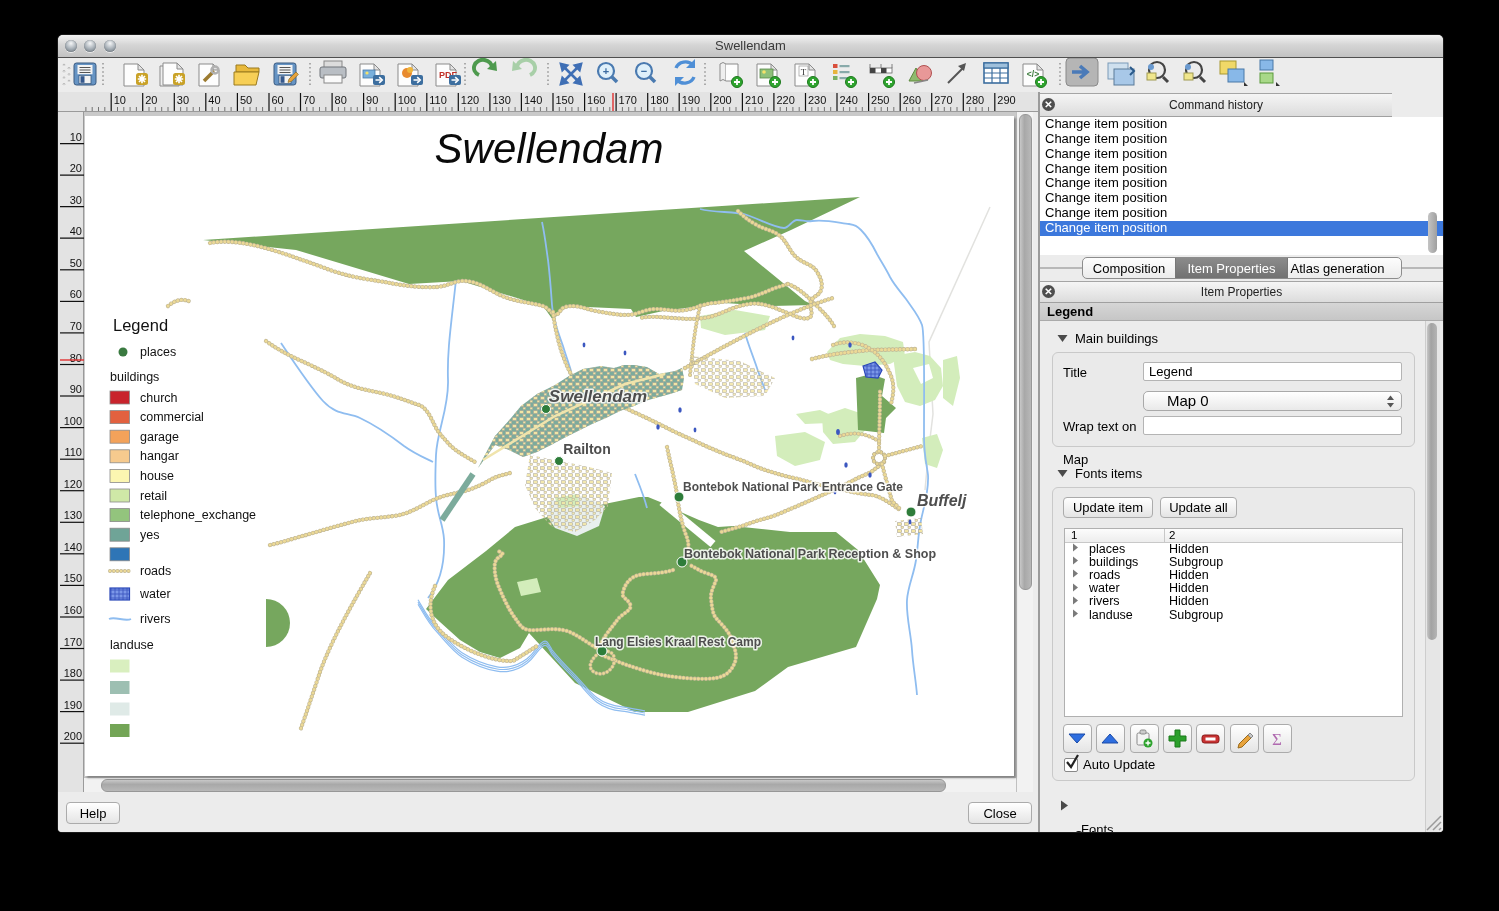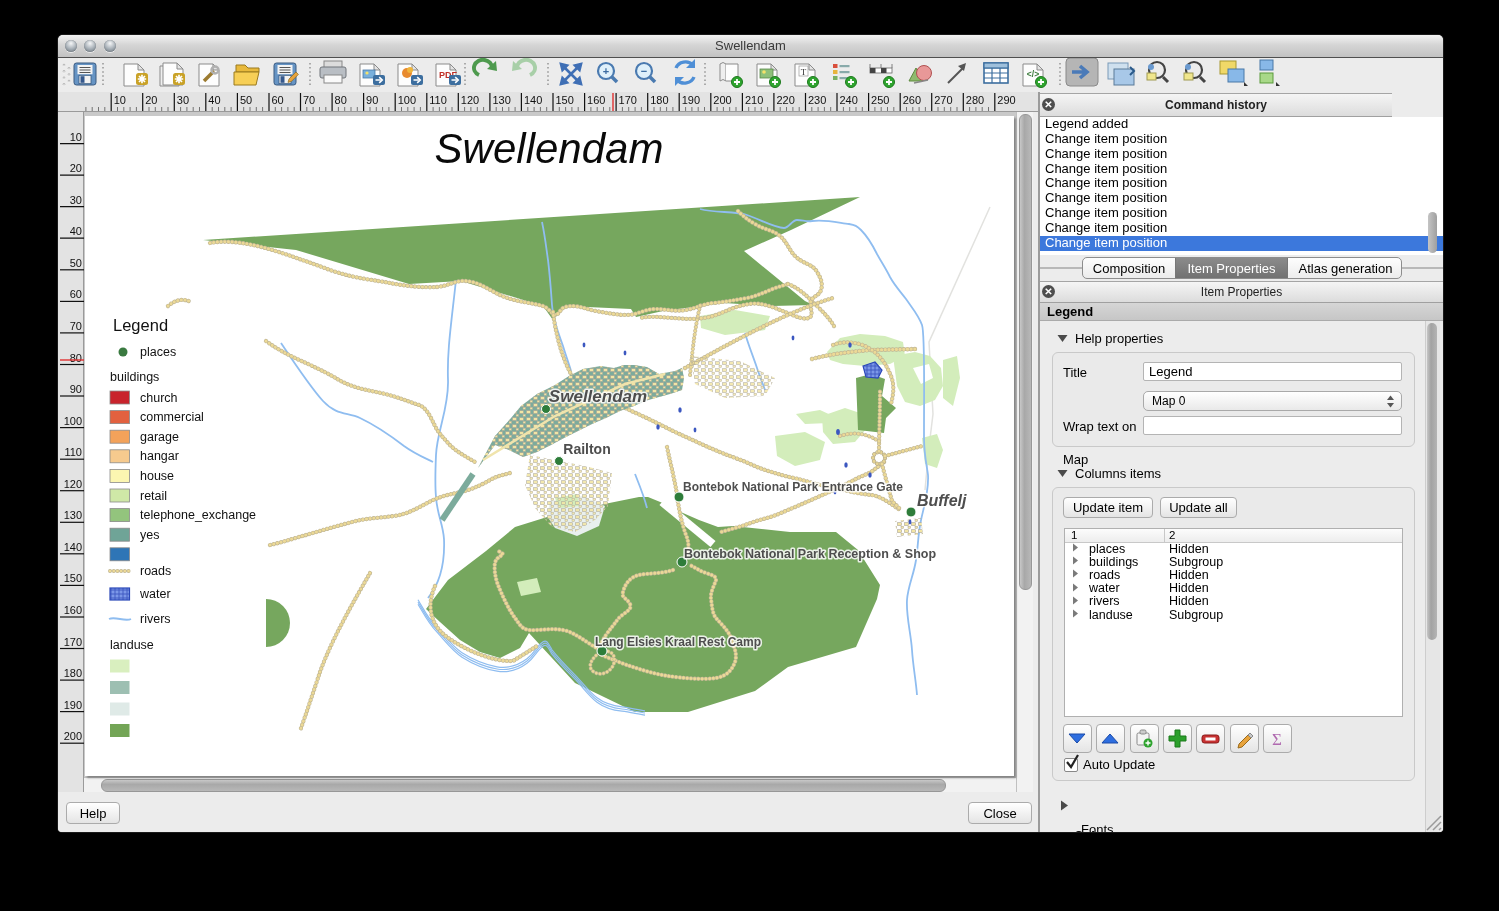--- a/index.html
+++ b/index.html
@@ -571,65 +571,64 @@
       <rect x="25" y="543.5" width="19.5" height="13" fill="#d9efbf"></rect>
       <rect x="25" y="565.0" width="19.5" height="13" fill="#9dbfb2"></rect>
       <rect x="25" y="586.5" width="19.5" height="13" fill="#dfeae7"></rect>
       <rect x="25" y="608.0" width="19.5" height="13" fill="#73a556"></rect>
     </svg>
 <div class="a" style="left:0;top:757px;width:982px;height:40px;background:#ececec;"></div>
 <div class="btn" style="left:8px;top:767px;width:54px;height:22px;line-height:21px;">Help</div>
 <div class="btn" style="left:910px;top:767px;width:64px;height:22px;line-height:21px;">Close</div>
 <div class="a" style="left:980px;top:57px;width:2px;height:740px;background:#9b9b9b;"></div>
     <div class="a" style="left:982px;top:57px;width:403px;height:740px;background:#ececec;"></div>
-    <div class="ptitle" style="left:982px;top:58px;width:352px;height:24px;line-height:23px;font-weight:bold;">Command history</div>
+    <div class="ptitle" style="left:982px;top:58px;width:352px;height:24px;line-height:23px;">Command history</div>
     <div class="pclose" style="left:984px;top:63px;">✕</div>
     <div class="a" style="left:982px;top:82px;width:403px;height:138px;background:#fff;font-size:13px;color:#000;overflow:hidden;">
-      <div style="height:14.85px;line-height:14.8px;padding-left:5px;">Legend added</div>
       <div style="height:14.85px;line-height:14.8px;padding-left:5px;">Change item position</div>
       <div style="height:14.85px;line-height:14.8px;padding-left:5px;">Change item position</div>
       <div style="height:14.85px;line-height:14.8px;padding-left:5px;">Change item position</div>
       <div style="height:14.85px;line-height:14.8px;padding-left:5px;">Change item position</div>
       <div style="height:14.85px;line-height:14.8px;padding-left:5px;">Change item position</div>
       <div style="height:14.85px;line-height:14.8px;padding-left:5px;">Change item position</div>
       <div style="height:14.85px;line-height:14.8px;padding-left:5px;">Change item position</div>
       <div style="height:14.85px;line-height:14.8px;padding-left:5px;background:#3c78dc;color:#fff;">Change item position</div>
     </div>
     <div class="a" style="left:1370px;top:177px;width:9px;height:41px;background:linear-gradient(90deg,#c4c4c4,#9f9f9f);border-radius:5px;"></div>
     <div class="a" style="left:982px;top:220px;width:403px;height:26px;background:#ececec;"></div>
     <div class="a" style="left:982px;top:232px;width:403px;height:2px;background:#b8b8b8;"></div>
     <div class="a" style="left:1024px;top:222px;width:320px;height:22px;border:1px solid #8d8d8d;border-radius:5px;background:linear-gradient(#fdfdfd,#ececec);overflow:hidden;font-size:13px;text-align:center;box-sizing:border-box;">
       <div style="position:absolute;left:0;top:0;width:92px;height:36px;line-height:21px;">Composition</div>
       <div style="position:absolute;left:92px;top:0;width:113px;height:22px;line-height:21px;background:linear-gradient(#8b8b8b,#6f6f6f);color:#fff;border-left:1px solid #777;border-right:1px solid #777;box-sizing:border-box;">Item Properties</div>
-      <div style="position:absolute;left:205px;top:0;width:115px;height:22px;line-height:21px;">Atlas generation</div>
+      <div style="position:absolute;left:197px;top:0;width:115px;height:22px;line-height:21px;">Atlas generation</div>
     </div>
     <div class="ptitle" style="left:982px;top:246px;width:403px;height:22px;line-height:21px;">Item Properties</div>
     <div class="pclose" style="left:984px;top:250px;">✕</div>
     <div class="a" style="left:982px;top:268px;width:403px;height:18px;background:linear-gradient(#d6d6d6,#c6c6c6);border-bottom:1px solid #aaa;font-size:13px;font-weight:bold;color:#000;padding-left:7px;line-height:17px;box-sizing:border-box;">Legend</div>
     <div class="a" style="left:982px;top:286px;width:403px;height:511px;background:#ececec;"></div>
     <div class="a" style="left:1367px;top:286px;width:14px;height:511px;background:#e6e6e6;border-left:1px solid #cdcdcd;"></div>
     <div class="a" style="left:1369px;top:288px;width:10px;height:317px;background:linear-gradient(90deg,#c6c6c6,#a2a2a2 40%,#b4b4b4);border-radius:5px;"></div>
     <svg class="a" style="left:999px;top:298px;" width="11" height="11">
       <path d="M0.5,2 h10 l-5.0,7 z" fill="#4a4a4a"></path>
     </svg>
-    <div class="lbl" style="left:1017px;top:296px;">Help properties</div>
+    <div class="lbl" style="left:1017px;top:296px;">Main buildings</div>
     <div class="gbox" style="left:994px;top:317px;width:363px;height:95px;"></div>
     <div class="lbl" style="left:1005px;top:330px;">Title</div>
     <div class="inp" style="left:1085px;top:327px;width:259px;height:19px;line-height:17px;">Legend</div>
     <div class="lbl" style="left:1005px;top:377px;margin-top:40px;">Map</div>
-    <div class="a" style="left:1085px;top:356px;width:259px;height:20px;box-sizing:border-box;border:1px solid #a9a9a9;border-radius:5px;background:linear-gradient(#ffffff,#e9e9e9);font-size:12px;padding-left:8px;line-height:18px;">Map 0<svg style="position:absolute;right:6px;top:3px;" width="9" height="13">
+    <div class="a" style="left:1085px;top:356px;width:259px;height:20px;box-sizing:border-box;border:1px solid #a9a9a9;border-radius:5px;background:linear-gradient(#ffffff,#e9e9e9);font-size:15px;padding-left:23px;line-height:18px;">Map 0<svg style="position:absolute;right:6px;top:3px;" width="9" height="13">
         <path d="M4.5,0.5 l3.5,4.5 h-7 z" fill="#555"></path>
         <path d="M4.5,12.5 l3.5,-4.5 h-7 z" fill="#555"></path>
       </svg></div>
     <div class="lbl" style="left:1005px;top:384px;">Wrap text on</div>
     <div class="inp" style="left:1085px;top:381px;width:259px;height:19px;"></div>
     <svg class="a" style="left:999px;top:433px;" width="11" height="11">
       <path d="M0.5,2 h10 l-5.0,7 z" fill="#4a4a4a"></path>
     </svg>
-    <div class="lbl" style="left:1017px;top:431px;">Columns items</div>
+    <div class="lbl" style="left:1017px;top:431px;">Fonts items</div>
     <div class="gbox" style="left:994px;top:452px;width:363px;height:294px;"></div>
     <div class="btn" style="left:1005px;top:462px;width:90px;height:21px;line-height:20px;font-size:13px;">Update item</div>
     <div class="btn" style="left:1102px;top:462px;width:77px;height:21px;line-height:20px;font-size:13px;">Update all</div>
     <div class="a" style="left:1006px;top:493px;width:339px;height:189px;background:#fff;border:1px solid #b0b0b0;box-sizing:border-box;">
       <div style="position:absolute;left:0;top:0;width:100%;height:13px;background:linear-gradient(#fcfcfc,#ededed);border-bottom:1px solid #c8c8c8;font-size:11.5px;">
         <span style="position:absolute;left:6px;top:0;">1</span>
         <span style="position:absolute;left:104px;top:0;">2</span>
         <span style="position:absolute;left:99px;top:0;width:1px;height:13px;background:#c8c8c8;"></span>
       </div>
     </div>

